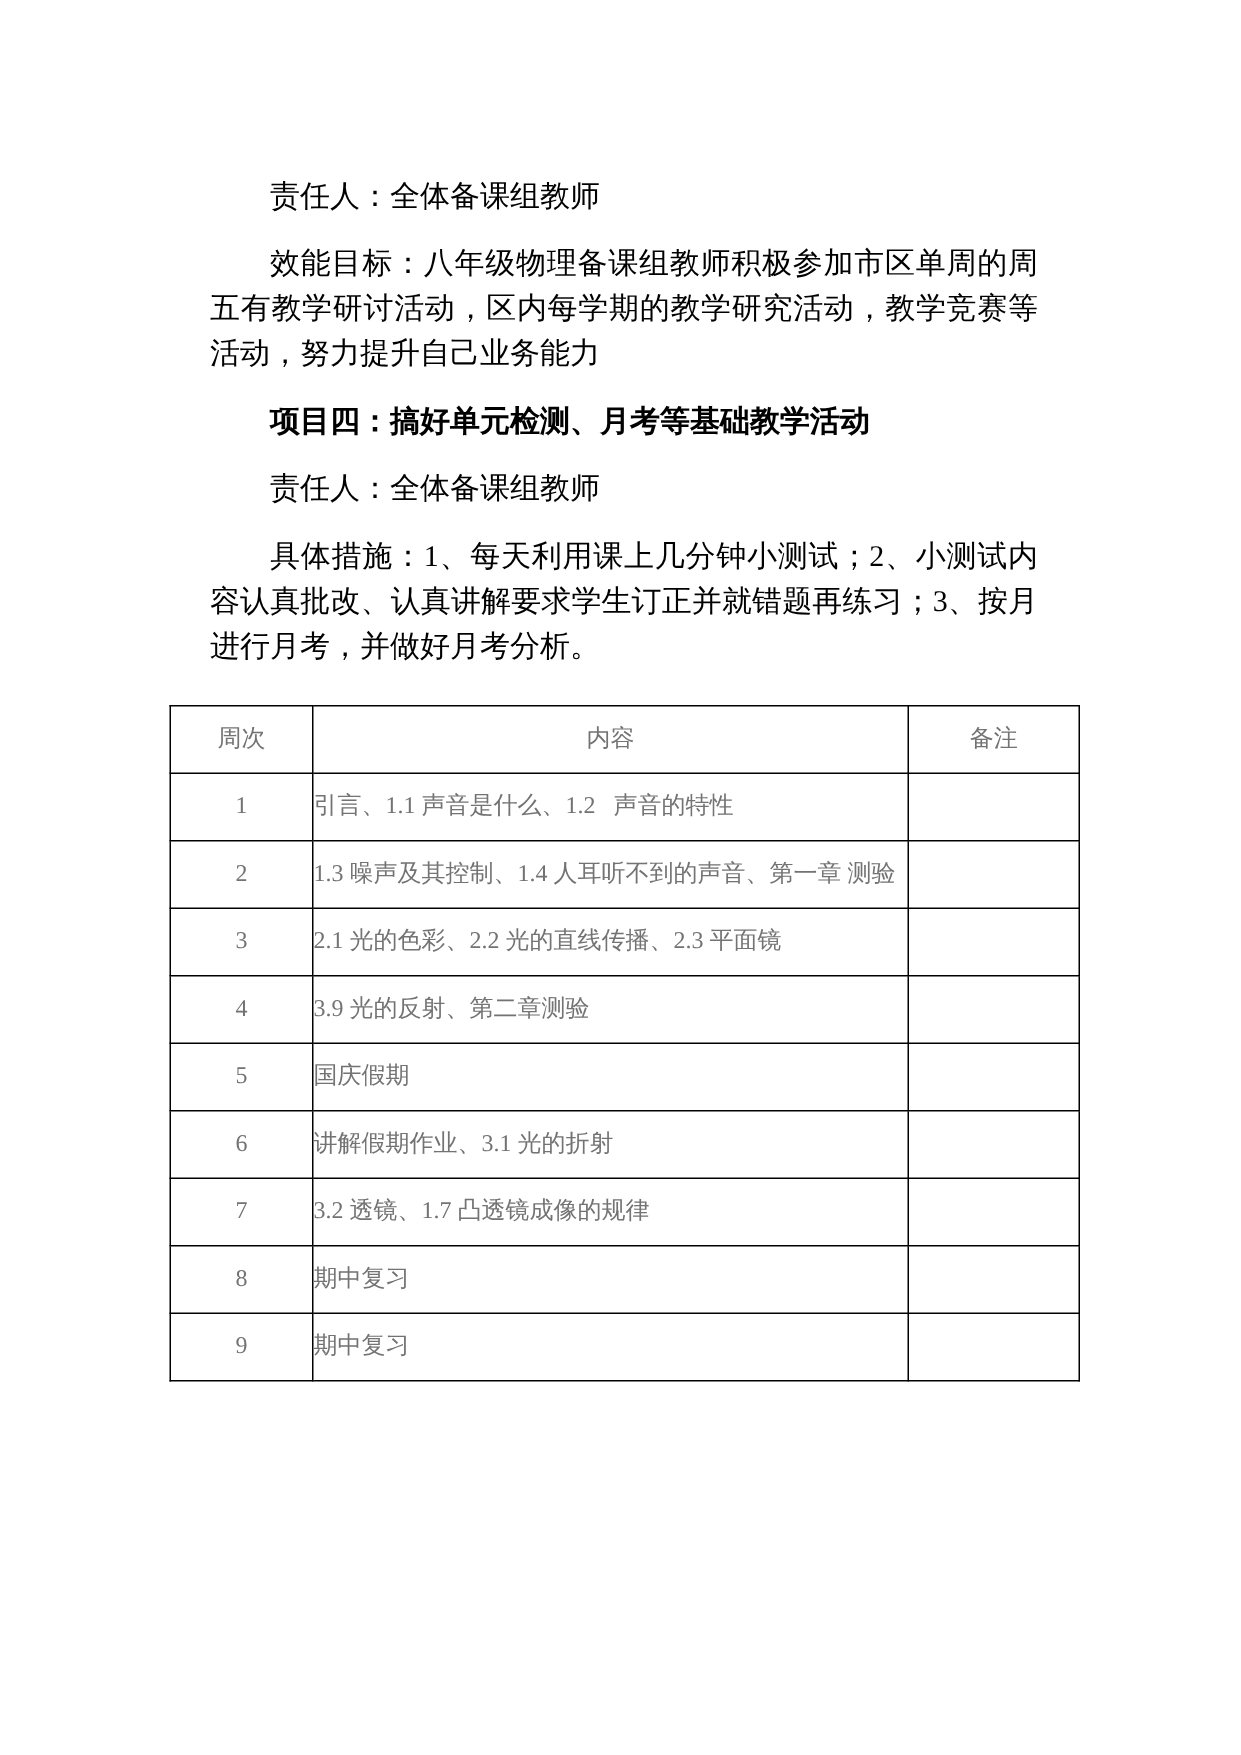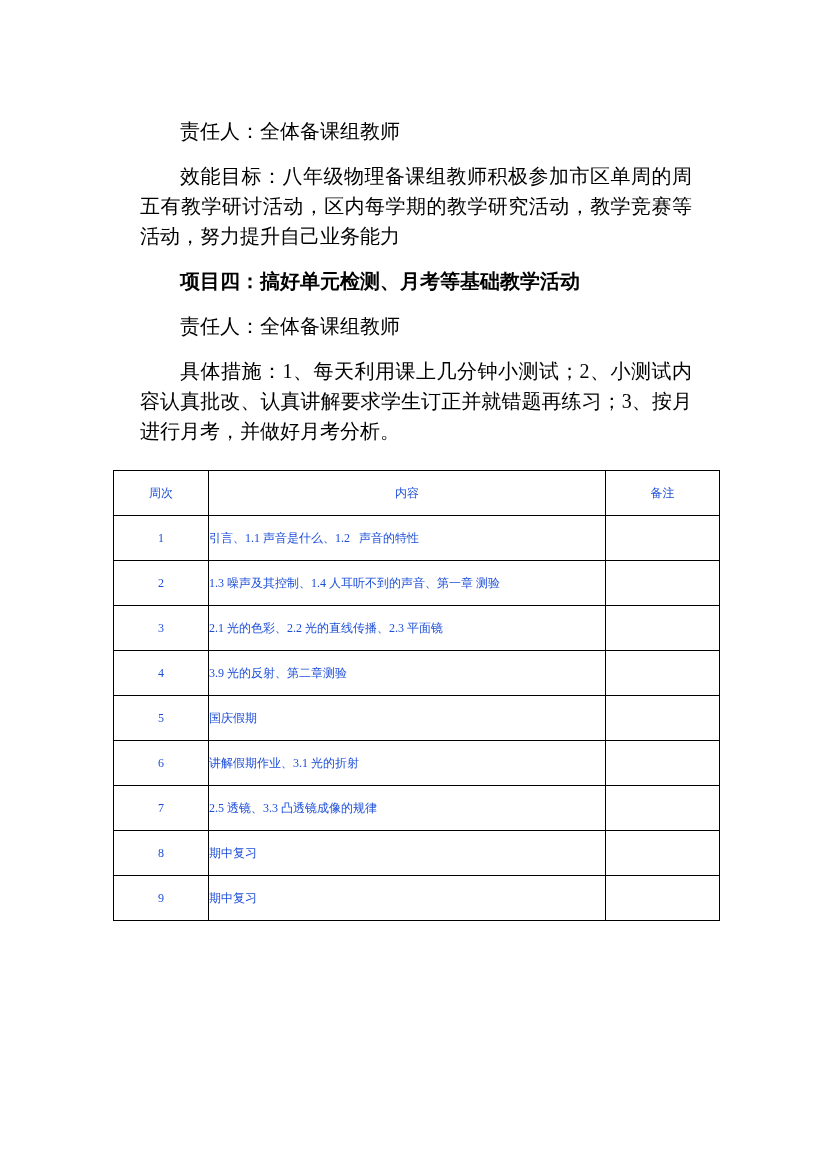--- a/index.html
+++ b/index.html
@@ -33,23 +33,23 @@
   }
   .text-block p.section-heading {
     font-weight: bold;
     text-indent: 0;
   }
   table.sched-table {
     border-collapse: collapse;
     table-layout: fixed;
     width: 603px;
     margin: 24px 0 0 113px;
-    font-size: 12px;
+    font-size: 16px;
     line-height: 20px;
-    color: #1d4ed8;
+    color: #737373;
   }
   table.sched-table td, table.sched-table th {
     border: 1px solid #000000;
     height: 44px;
     vertical-align: middle;
     overflow: hidden;
     font-weight: normal;
     padding: 0;
   }
   .col-week  { width: 94px;  text-align: center; }
@@ -102,21 +102,21 @@
         <td class="col-content">国庆假期</td>
         <td class="col-note"></td>
       </tr>
       <tr>
         <td class="col-week">6</td>
         <td class="col-content">讲解假期作业、3.1 光的折射</td>
         <td class="col-note"></td>
       </tr>
       <tr>
         <td class="col-week">7</td>
-        <td class="col-content">2.5 透镜、3.3 凸透镜成像的规律</td>
+        <td class="col-content">3.2 透镜、1.7 凸透镜成像的规律</td>
         <td class="col-note"></td>
       </tr>
       <tr>
         <td class="col-week">8</td>
         <td class="col-content">期中复习</td>
         <td class="col-note"></td>
       </tr>
       <tr>
         <td class="col-week">9</td>
         <td class="col-content">期中复习</td>

